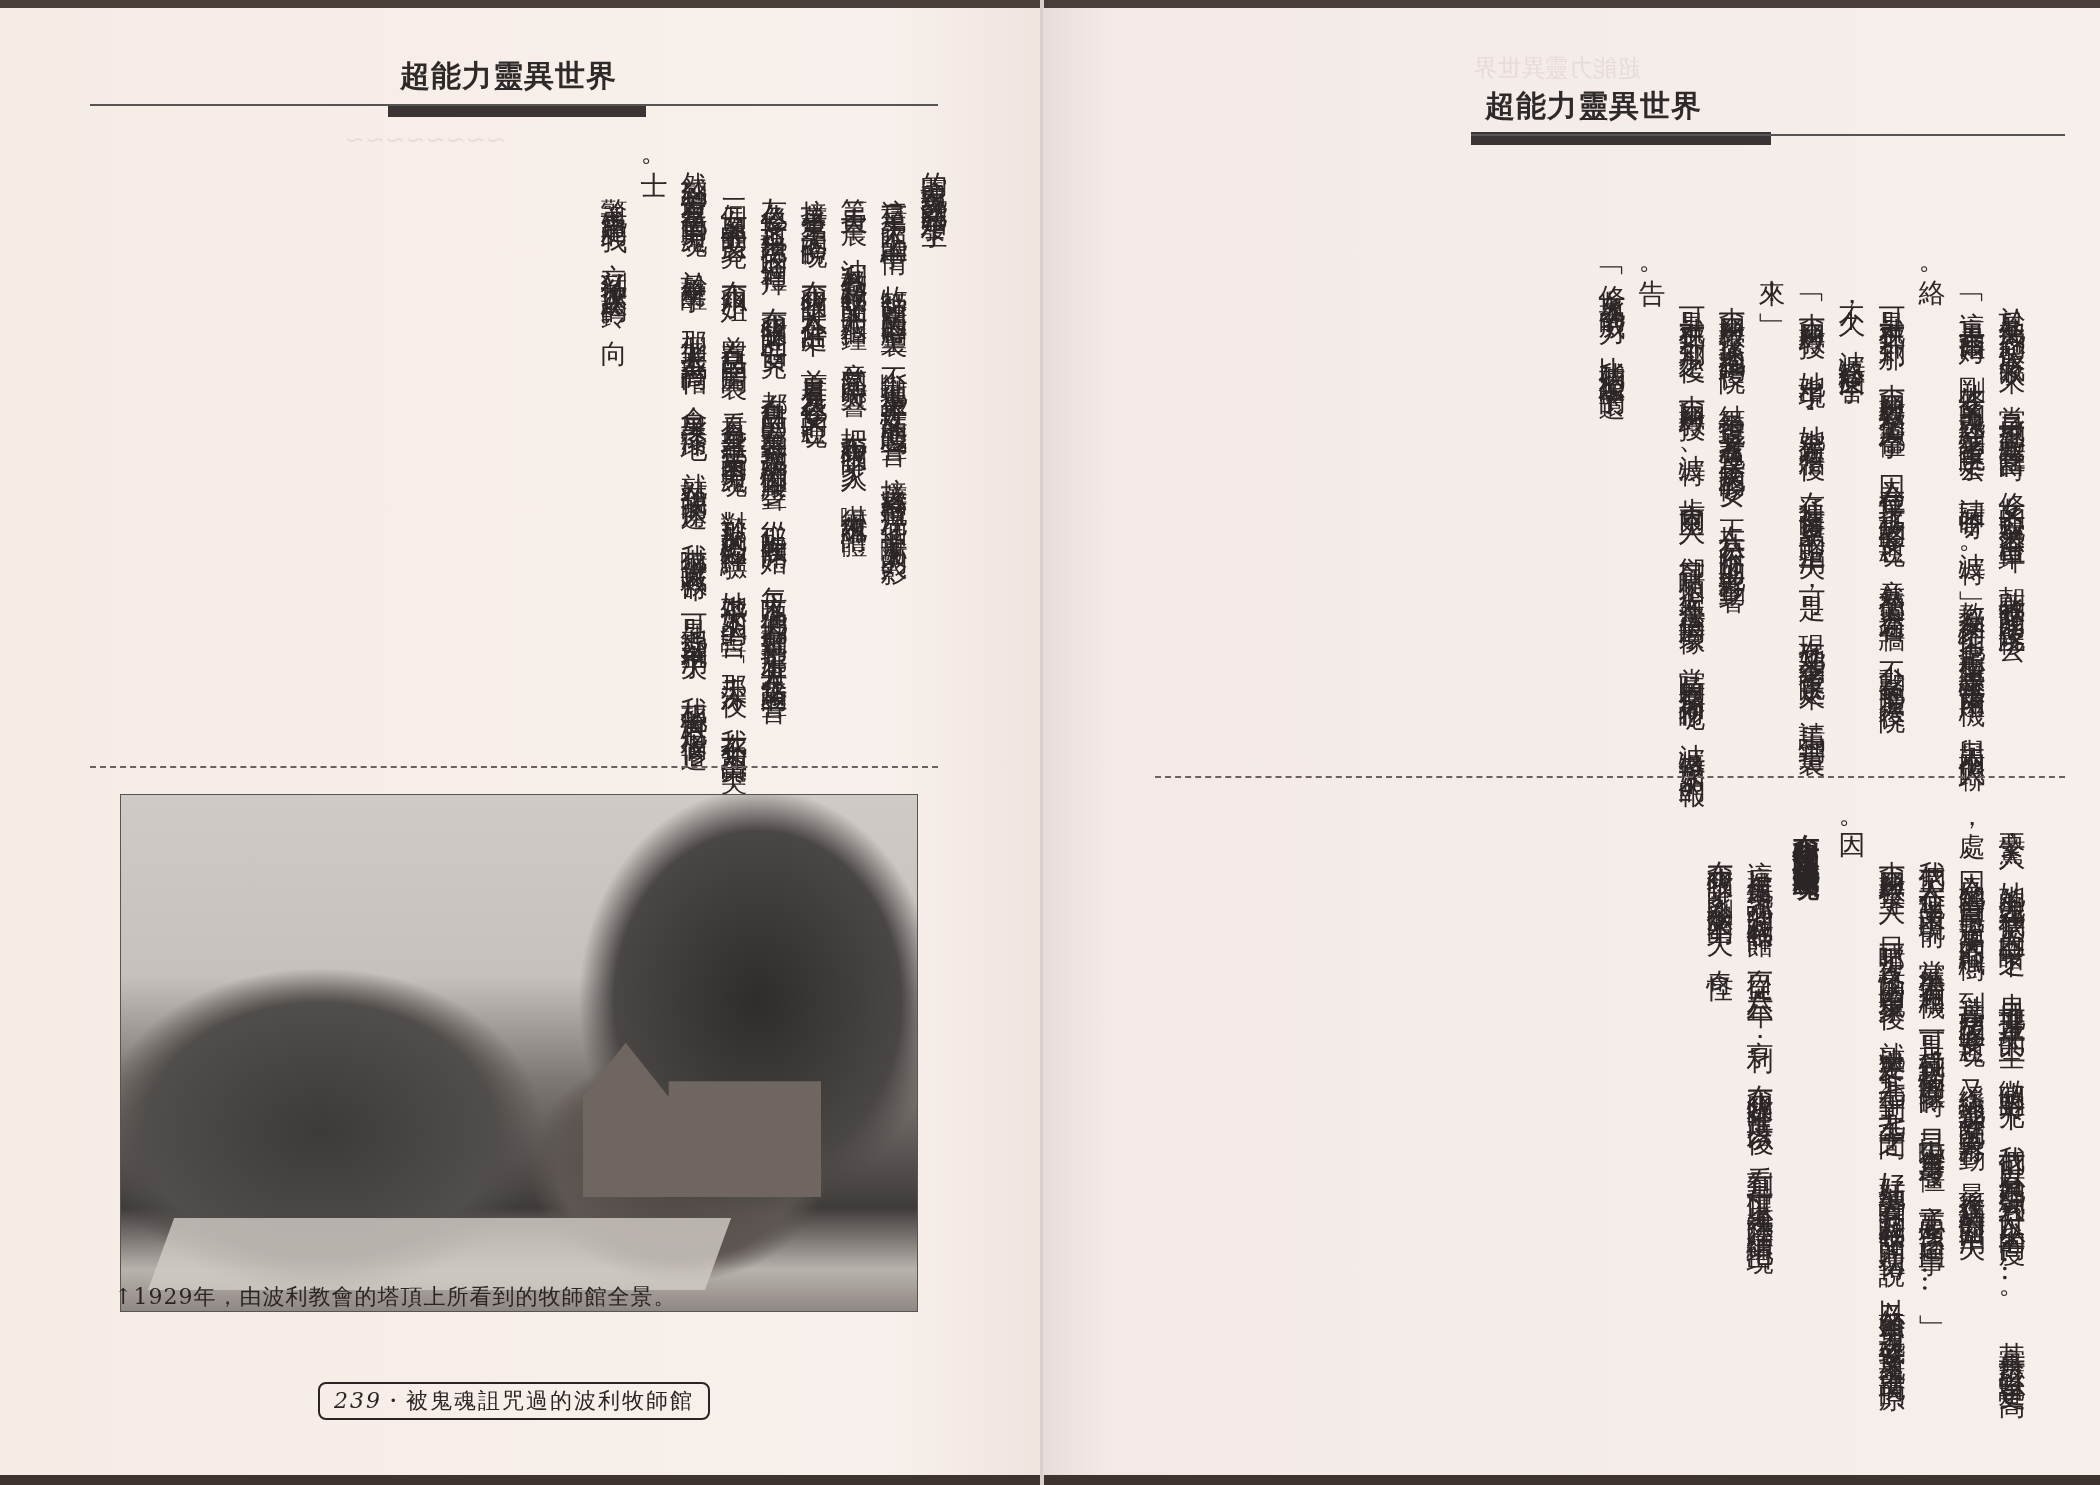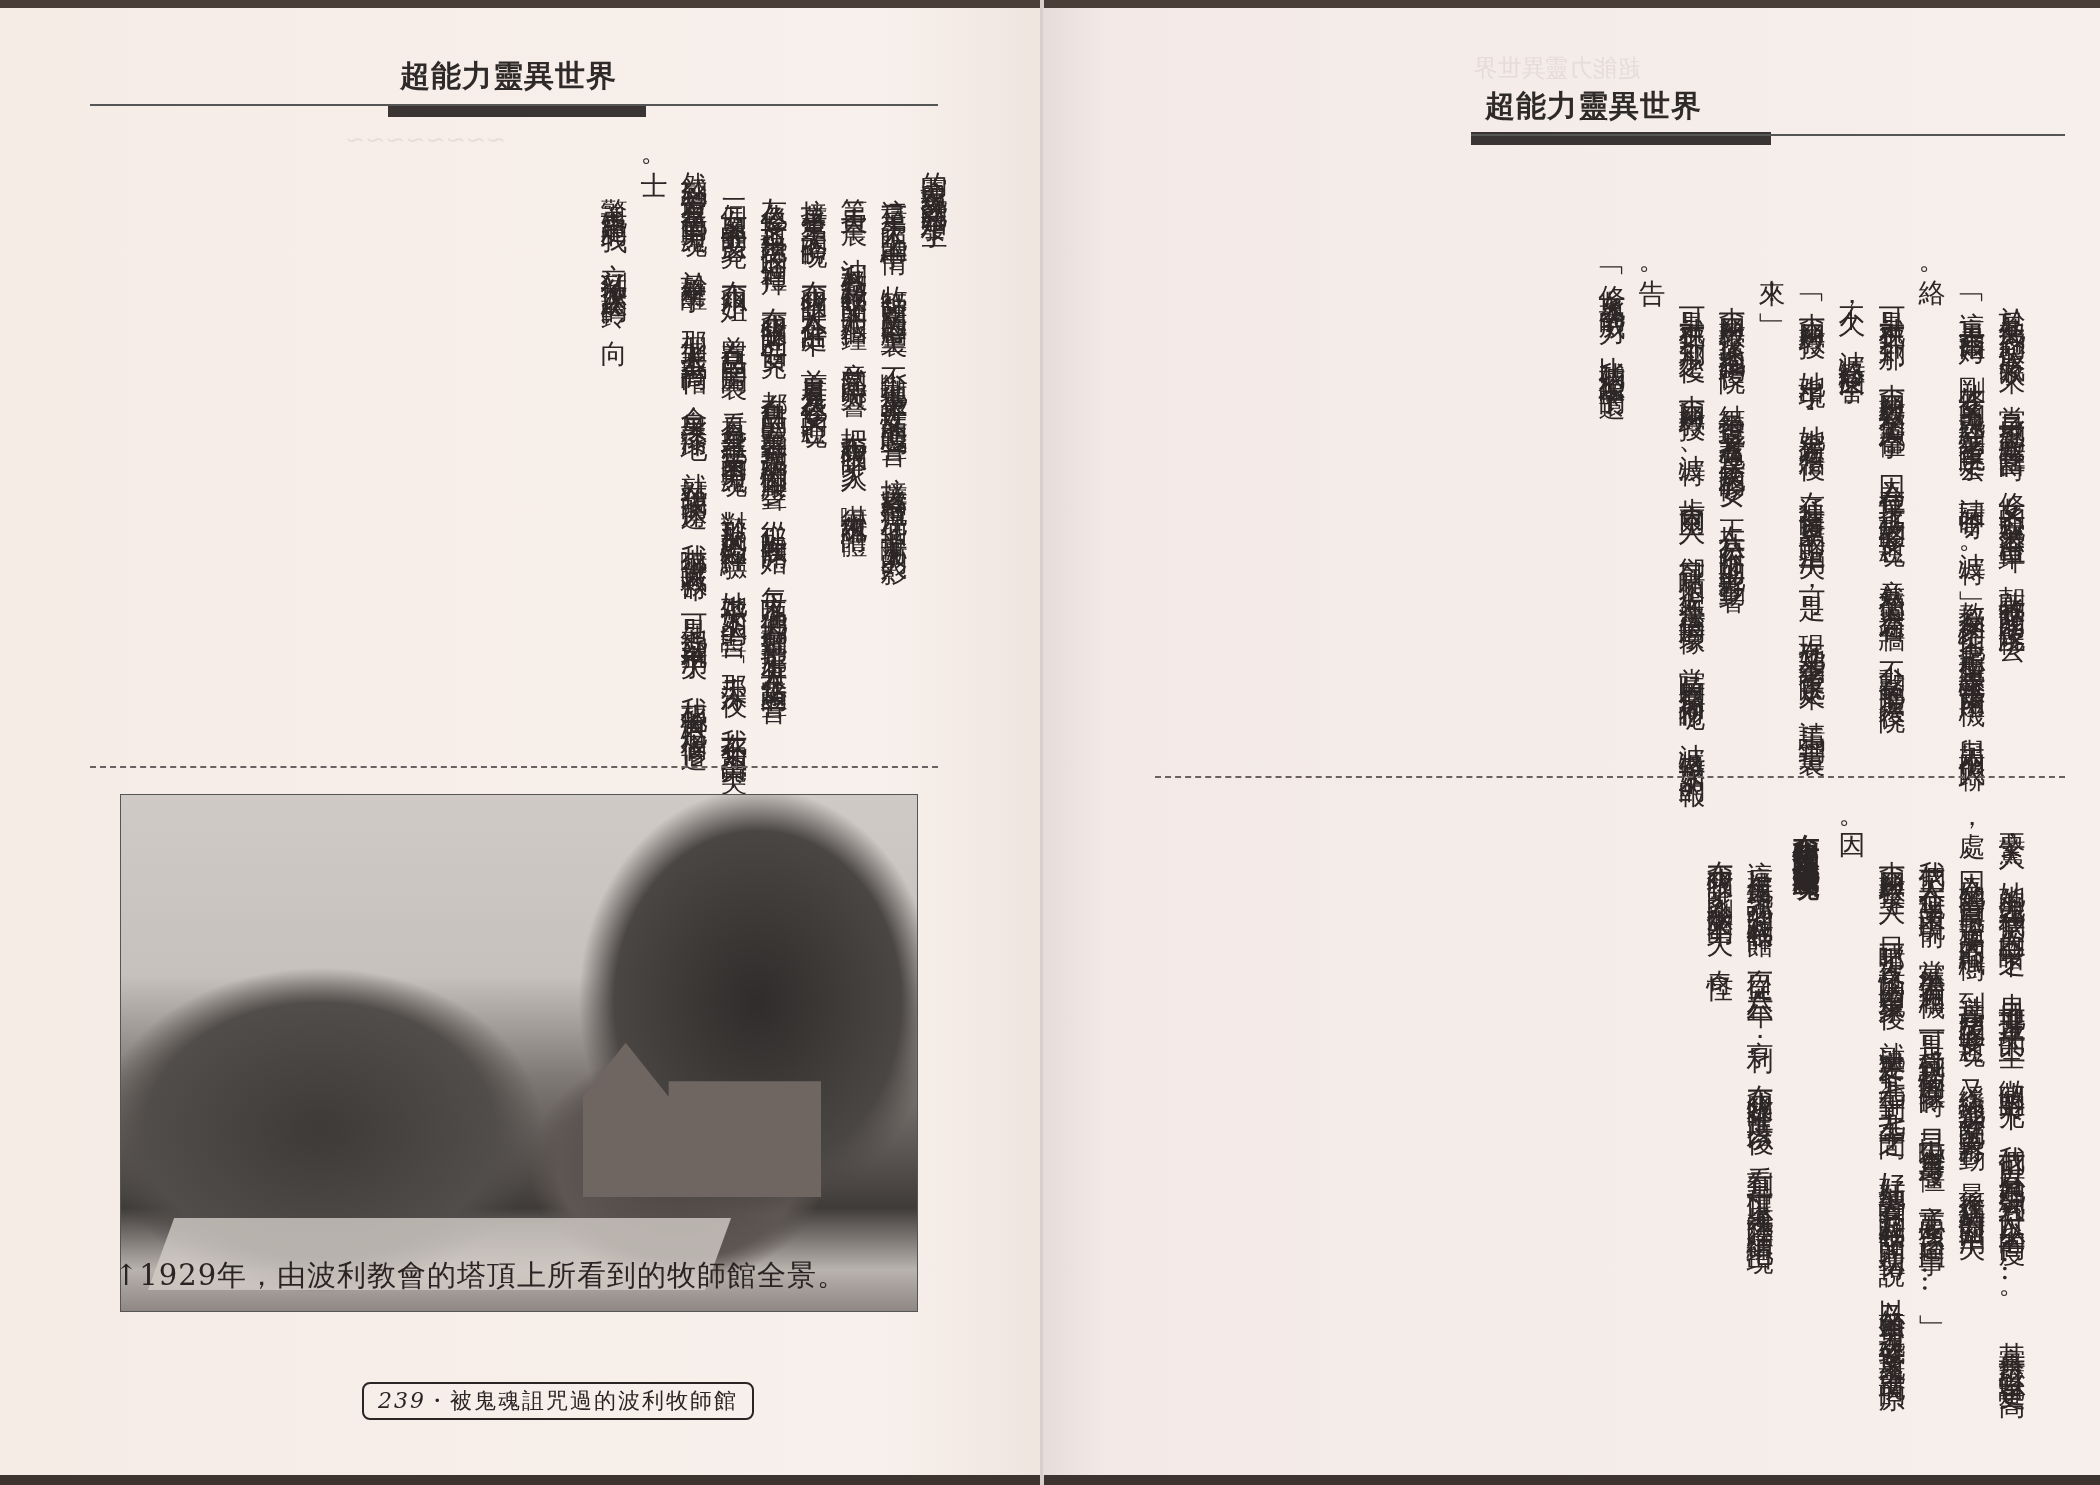--- a/index.html
+++ b/index.html
@@ -54,28 +54,27 @@
   .photo .house {
     position:absolute; left:58%; top:48%; width:30%; height:30%;
     background:#6f6662;
     clip-path:polygon(0 35%, 18% 0, 36% 35%, 36% 25%, 100% 25%, 100% 100%, 0 100%);
   }
   .photo .road {
     position:absolute; left:5%; bottom:4%; width:70%; height:14%;
     background:#d2ccc7; transform:skewX(-20deg); opacity:.8;
   }
   .caption {
-    position:absolute; left:114px; top:1248px;
-    font-size:29px; color:#2a2424; letter-spacing:1px; white-space:nowrap;
+    position:absolute; left:114px; top:1274px;
+    font-size:22px; color:#2a2424; letter-spacing:1px; white-space:nowrap;
   }
   .footer-box {
     position:absolute; border:2px solid #2a2424; border-radius:8px;
     font-size:22px; padding:2px 14px; white-space:nowrap; color:#2a2424;
     letter-spacing:2px;
-    margin-left:44px;
   }
   .footer-box .num { font-style:italic; }
   .ghost {
     position:absolute; color:rgba(120,100,100,0.12); font-size:24px;
     font-family:"DejaVu Sans","Liberation Sans",sans-serif; transform:scaleX(-1);
   }
 </style>
 </head>
 <body>
 

